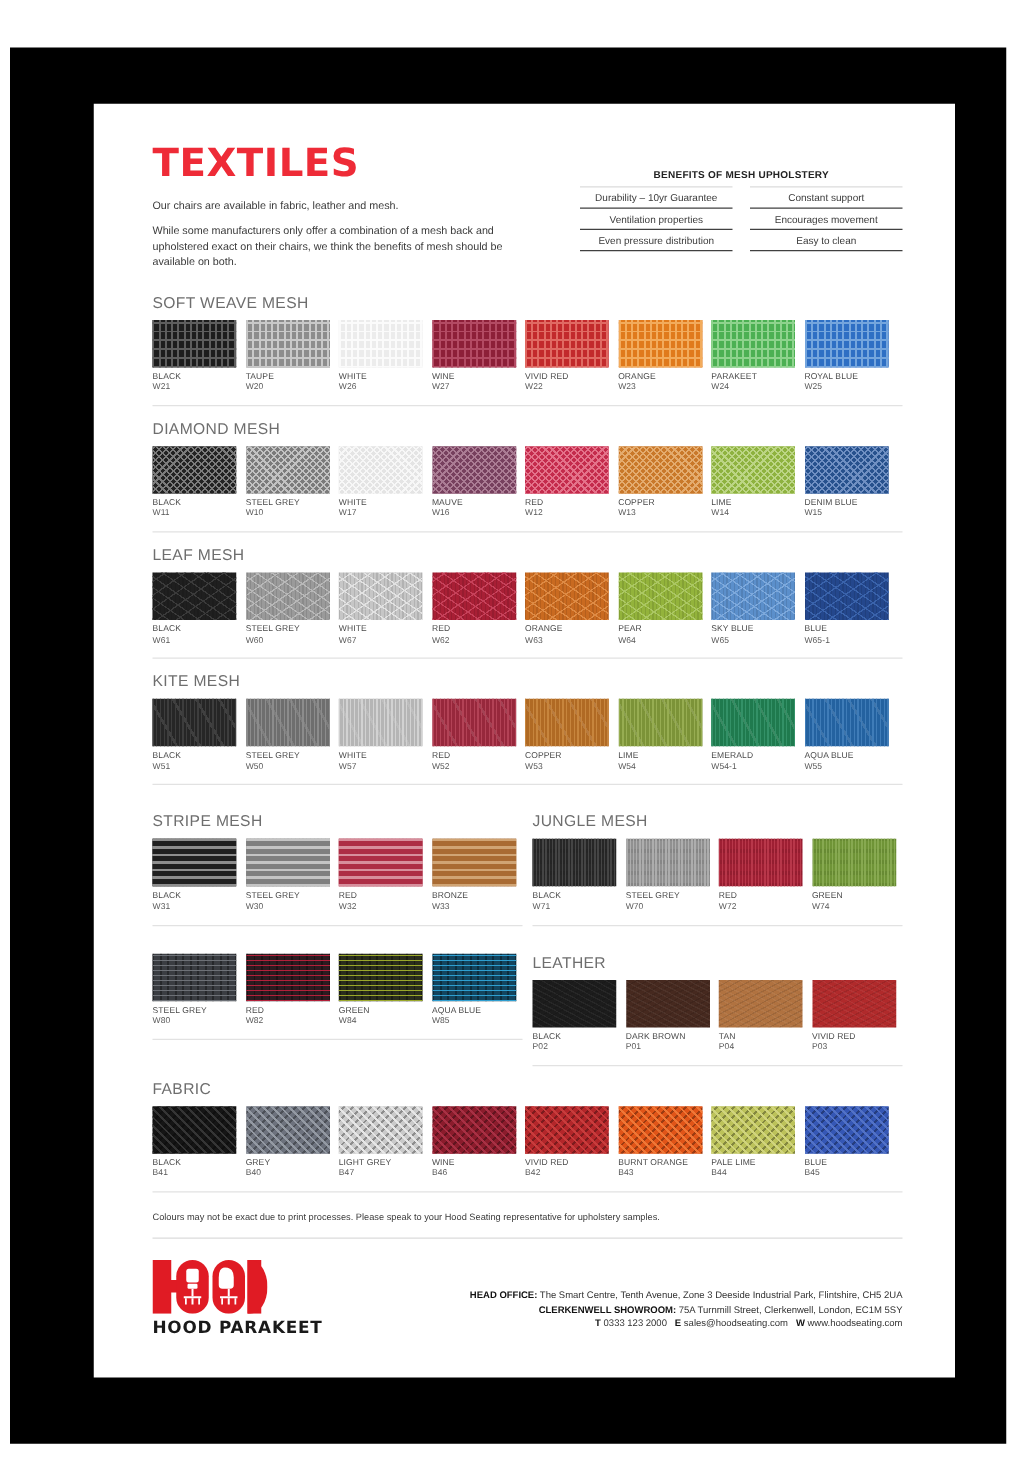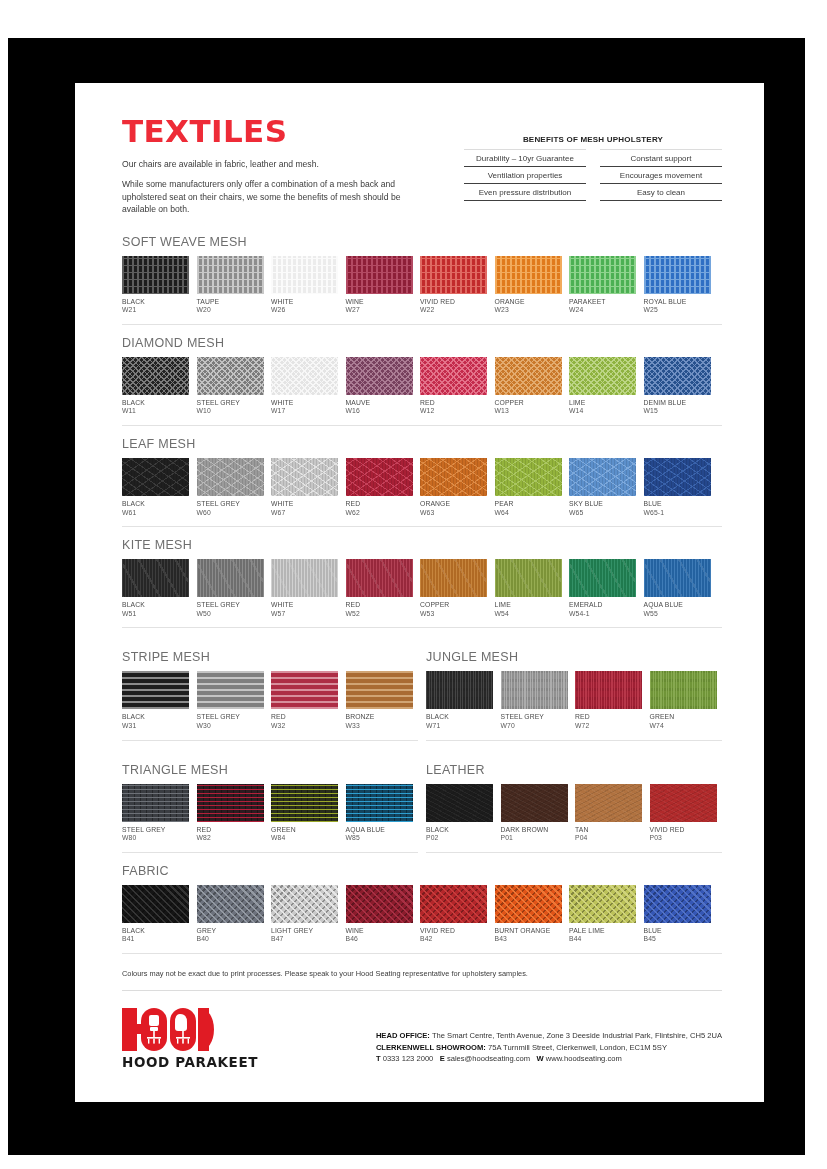--- a/index.html
+++ b/index.html
@@ -55,36 +55,36 @@
   .tx-fabric{background-size:5px 5px;}
 
   
   .disclaimer{margin-top:15px;font-size:7.4px;color:#3b3b3b;}
   .foot-rule{border-top:1px solid #dcdcdc;margin-top:12px;}
   .footer{display:flex;justify-content:space-between;align-items:flex-start;margin-top:17px;}
   .logo-wrap{width:200px;}
   .logo-mark{display:block;}
   .logo-text{font-family:"DejaVu Sans",sans-serif;font-size:13.5px;font-weight:bold;
              color:#1a1a1a;letter-spacing:0.6px;margin-top:3px;}
-  .contact{text-align:left;font-size:7.6px;line-height:11.6px;color:#333333;padding-top:22px;}
+  .contact{text-align:right;font-size:7.6px;line-height:11.6px;color:#333333;padding-top:22px;}
   .contact .k{font-weight:bold;color:#111111;}
 </style>
 </head>
 <body>
 
 <div class="backdrop"></div>
 
 <div class="page">
   <div class="inner">
 
     <div class="header-row">
       <div class="intro">
         <div class="title">TEXTILES</div>
         <p>Our chairs are available in fabric, leather and mesh.</p>
-        <p>While some manufacturers only offer a combination of a mesh back and upholstered seat on their chairs, we some the benefits of mesh should be available on both.</p>
+        <p>While some manufacturers only offer a combination of a mesh back and upholstered exact on their chairs, we think the benefits of mesh should be available on both.</p>
       </div>
 
       <div class="benefits">
         <div class="benefits-title">BENEFITS OF MESH UPHOLSTERY</div>
         <div class="benefits-cols">
           <div class="bcol" id="ben-left">
               <div class="brow first">Durability – 10yr Guarantee</div>
               <div class="brow">Ventilation properties</div>
               <div class="brow">Even pressure distribution</div>
             </div>
@@ -419,21 +419,20 @@
                   </div>
                 </div>
               </div>
               <div class="rule"></div>
             </div>
           </div>
         </div>
         <div class="split section">
           <div class="split-left">
             <div class="section">
-              <div class="sec-head">TRIANGLE MESH</div>
               <div class="grid">
                 <div class="cell">
                   <div class="swatch tx-tri" style="background: repeating-linear-gradient(0deg, rgb(109, 113, 119) 0px, rgb(109, 113, 119) 1px, transparent 1px, transparent 4px), repeating-linear-gradient(90deg, rgba(0, 0, 0, 0.35) 0px, rgba(0, 0, 0, 0.35) 1.4px, transparent 1.4px, transparent 6px), rgb(58, 61, 66);"></div>
                   <div class="lbl">
                     <div>STEEL GREY</div>
                     <div class="code">W80</div>
                   </div>
                 </div>
                 <div class="cell">
                   <div class="swatch tx-tri" style="background: repeating-linear-gradient(0deg, rgb(179, 32, 58) 0px, rgb(179, 32, 58) 1px, transparent 1px, transparent 4px), repeating-linear-gradient(90deg, rgba(0, 0, 0, 0.35) 0px, rgba(0, 0, 0, 0.35) 1.4px, transparent 1.4px, transparent 6px), rgb(44, 27, 32);"></div>

